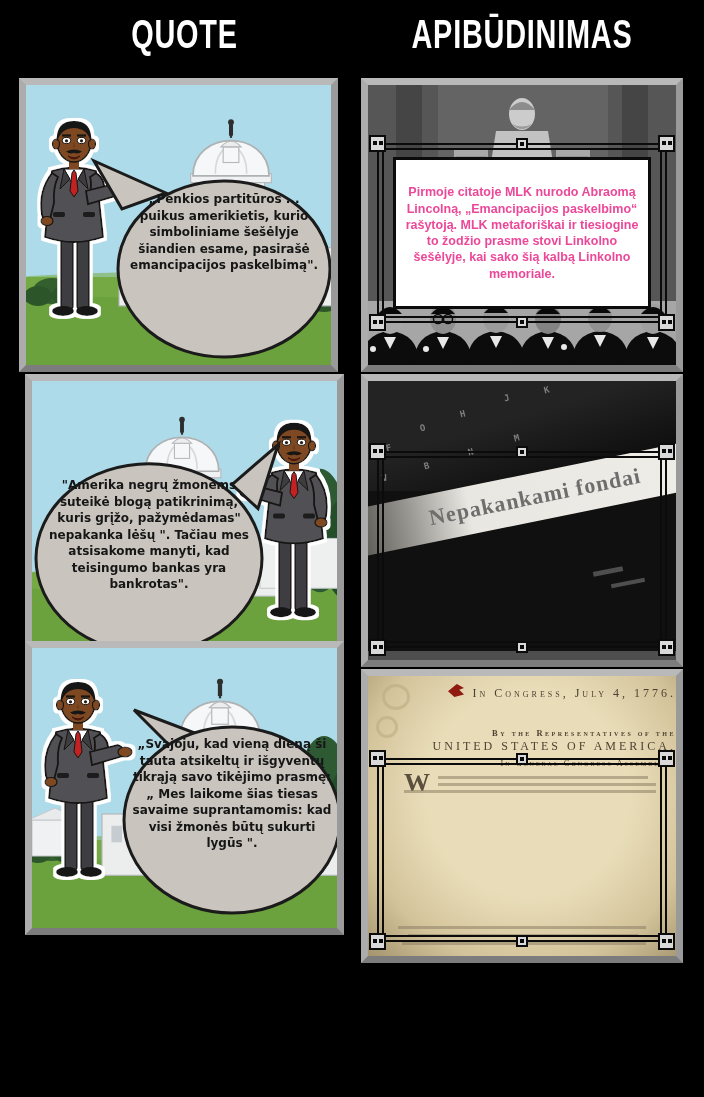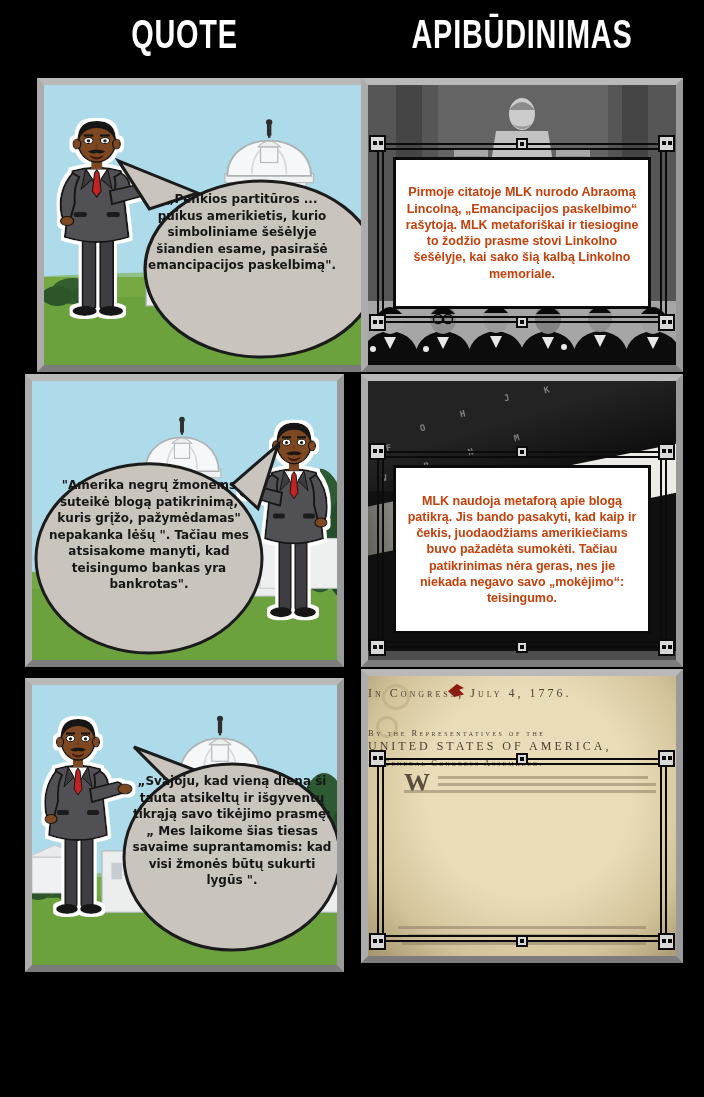--- a/index.html
+++ b/index.html
@@ -3,25 +3,25 @@
 <meta charset="utf-8">
 <style>
   html,body{margin:0;padding:0;background:#000;}
   body{width:704px;height:1097px;position:relative;overflow:hidden;font-family:"Liberation Sans",sans-serif;}
   .title{position:absolute;top:12px;height:46px;color:#fff;font:700 37px/46px "Liberation Sans",sans-serif;
          text-align:center;transform:scale(.78,1.08);letter-spacing:1px;}
   .title-quote{left:25px;width:319px;}
   .title-desc{left:361px;width:322px;}
   .panel{position:absolute;box-sizing:border-box;border:7px solid #9a9a9a;border-top-color:#b9b9b9;
          border-left-color:#acacac;border-bottom-color:#7c7c7c;background:#111;overflow:hidden;}
-  .p11{left:37px;top:78px;width:349px;height:294px}
+  .p11{left:19px;top:78px;width:319px;height:294px}
   .p12{left:361px;top:78px;width:322px;height:294px}
   .p21{left:25px;top:374px;width:319px;height:293px}
   .p22{left:361px;top:374px;width:322px;height:293px}
-  .p31{left:25px;top:678px;width:319px;height:294px}
+  .p31{left:25px;top:641px;width:319px;height:294px}
   .p32{left:361px;top:669px;width:322px;height:294px}
   svg.scene{position:absolute;left:0;top:0;width:100%;height:100%;display:block;}
   .bubtxt{position:absolute;font:700 12px/1.38 "DejaVu Sans",sans-serif;color:#161616;text-align:center;}
   .bt1{left:100px;top:106px;width:196px;}
   .bt2{left:12px;top:96px;width:210px;}
   .bt3{left:98px;top:88px;width:204px;}
   
   .oframe{position:absolute;left:9px;right:9px;border:2px solid #0b0b0b;}
   .oframe::before{content:"";position:absolute;inset:3px;border:2px solid #0b0b0b;}
   .f1{top:58px;bottom:42px}.f2{top:70px;bottom:12px}.f3{top:82px;bottom:14px}
@@ -29,39 +29,39 @@
       background-image:linear-gradient(#0b0b0b,#0b0b0b),linear-gradient(#0b0b0b,#0b0b0b);
       background-size:4px 4px,4px 4px;background-position:2px 4px,8px 4px;background-repeat:no-repeat;}
   .oc.tl{left:-10px;top:-10px}.oc.tr{right:-10px;top:-10px}.oc.bl{left:-10px;bottom:-10px}.oc.br{right:-10px;bottom:-10px}
   .om{position:absolute;width:12px;height:12px;box-sizing:border-box;left:50%;margin-left:-6px;background:#d9d9d9;
       border:2px solid #0b0b0b;background-image:linear-gradient(#0b0b0b,#0b0b0b);background-size:4px 4px;
       background-position:2px 2px;background-repeat:no-repeat;}
   .om.t{top:-7px}.om.b{bottom:-7px}
   .dbox{position:absolute;left:25px;right:25px;background:#fff;border:3px solid #0b0b0b;display:flex;
         align-items:center;justify-content:center;padding:4px 9px;box-sizing:border-box;}
   .b1{top:72px;bottom:56px}.b2{top:84px;bottom:26px}.b3{top:96px;bottom:28px}
-  .dtext{font:700 12.5px/1.3 "Liberation Sans",sans-serif;color:#c2410c;text-align:center;}
+  .dtext{font:700 12.5px/1.3 "Liberation Sans",sans-serif;color:#ec4899;text-align:center;}
   
   .photo2{position:absolute;inset:0;background:#101010;}
   .kbd{position:absolute;left:0;top:0;width:100%;height:110px;
        background:linear-gradient(163deg,#232323 40%,#101010 75%);}
   .key{position:absolute;color:#8f8f8f;font:700 9px "DejaVu Sans Mono",monospace;transform:rotate(-14deg);opacity:.85;}
   .strip{position:absolute;left:-18px;top:92px;width:370px;height:48px;transform:rotate(-11.5deg);
          background:linear-gradient(90deg,#55544f 0%,#9b9994 16%,#e9e7e1 32%,#efede7 100%);
          display:flex;align-items:center;justify-content:center;
          font:700 22px "Liberation Serif",serif;color:#6e6e6e;letter-spacing:1px;}
   .smudge{position:absolute;background:#6a6a6a;transform:rotate(-11deg);opacity:.7;}
   .sm1{left:225px;top:188px;width:30px;height:5px}.sm2{left:243px;top:200px;width:34px;height:4px}
   .pbase2{position:absolute;left:0;bottom:0;width:100%;height:9px;background:#4e4e4e;}
   
   .photo3{position:absolute;inset:0;background:radial-gradient(ellipse at 52% 42%,#e9ddb9 45%,#d3c39a 75%,#a4946e 100%);}
-  .docline{position:absolute;left:0;width:100%;text-align:left;color:#4e4234;font-family:"Liberation Serif",serif;}
+  .docline{position:absolute;left:0;width:100%;text-align:right;color:#4e4234;font-family:"Liberation Serif",serif;}
   .doc1{top:10px;font-size:12px;letter-spacing:3px;font-variant:small-caps;}
   .doc2{top:25px;font-size:21px;letter-spacing:7px;}
-  .doc3{top:52px;font-size:8.5px;letter-spacing:2.5px;font-variant:small-caps;}
+  .doc3{top:52px;font-size:8.5px;letter-spacing:2.5px;font-variant:small-caps;font-weight:bold;}
   .doc4{top:63px;font-size:12px;letter-spacing:3px;}
   .doc5{top:82px;font-size:8.5px;letter-spacing:2px;font-variant:small-caps;}
   .dropcap{position:absolute;left:36px;top:92px;font:700 26px "Liberation Serif",serif;color:#5b4f3e;}
   .bodybar{position:absolute;height:3px;background:#8d8064;opacity:.55;}
   .bb1{left:70px;top:100px;width:210px}.bb2{left:70px;top:107px;width:218px}.bb3{left:36px;top:114px;width:252px}
   .bb4{left:30px;top:250px;width:248px}.bb5{left:40px;top:258px;width:230px}.bb6{left:34px;top:266px;width:244px}
   .stain{position:absolute;border:3px solid #bcab80;border-radius:50%;opacity:.6;}
   .st1{left:14px;top:8px;width:22px;height:20px}.st2{left:8px;top:40px;width:16px;height:16px}
   .redmark{position:absolute;left:80px;top:8px;width:16px;height:13px;background:#8e1a10;
            clip-path:polygon(0 55%,55% 0,100% 30%,70% 45%,100% 80%,40% 100%);}
@@ -298,23 +298,20 @@
     <div class="pbase2"></div>
   </div>
   <div class="oframe f2">
     <span class="oc tl"></span>
     <span class="oc tr"></span>
     <span class="oc bl"></span>
     <span class="oc br"></span>
     <span class="om t"></span>
     <span class="om b"></span>
   </div>
-  <div class="dbox b2">
-    <div class="dtext">MLK naudoja metaforą apie blogą patikrą. Jis bando pasakyti, kad kaip ir čekis, juodaodžiams amerikiečiams buvo pažadėta sumokėti. Tačiau patikrinimas nėra geras, nes jie niekada negavo savo „mokėjimo“: teisingumo.</div>
-  </div>
 </div>
 
 <div class="panel p31">
   <svg class="scene" viewBox="0 0 305 280" preserveAspectRatio="none">
     <rect x="0" y="0" width="305" height="280" fill="#aedbe9"></rect>
     <rect x="0" y="192" width="305" height="88" fill="#6ca23e"></rect>
     <ellipse cx="150" cy="200" rx="200" ry="13" fill="#79ad4a" opacity=".6"></ellipse>
     <use href="#bush" transform="translate(20,200)"></use>
     <use href="#trees" transform="translate(292,150)"></use>
     <use href="#capitol" transform="translate(188,22) scale(1.18)"></use>

